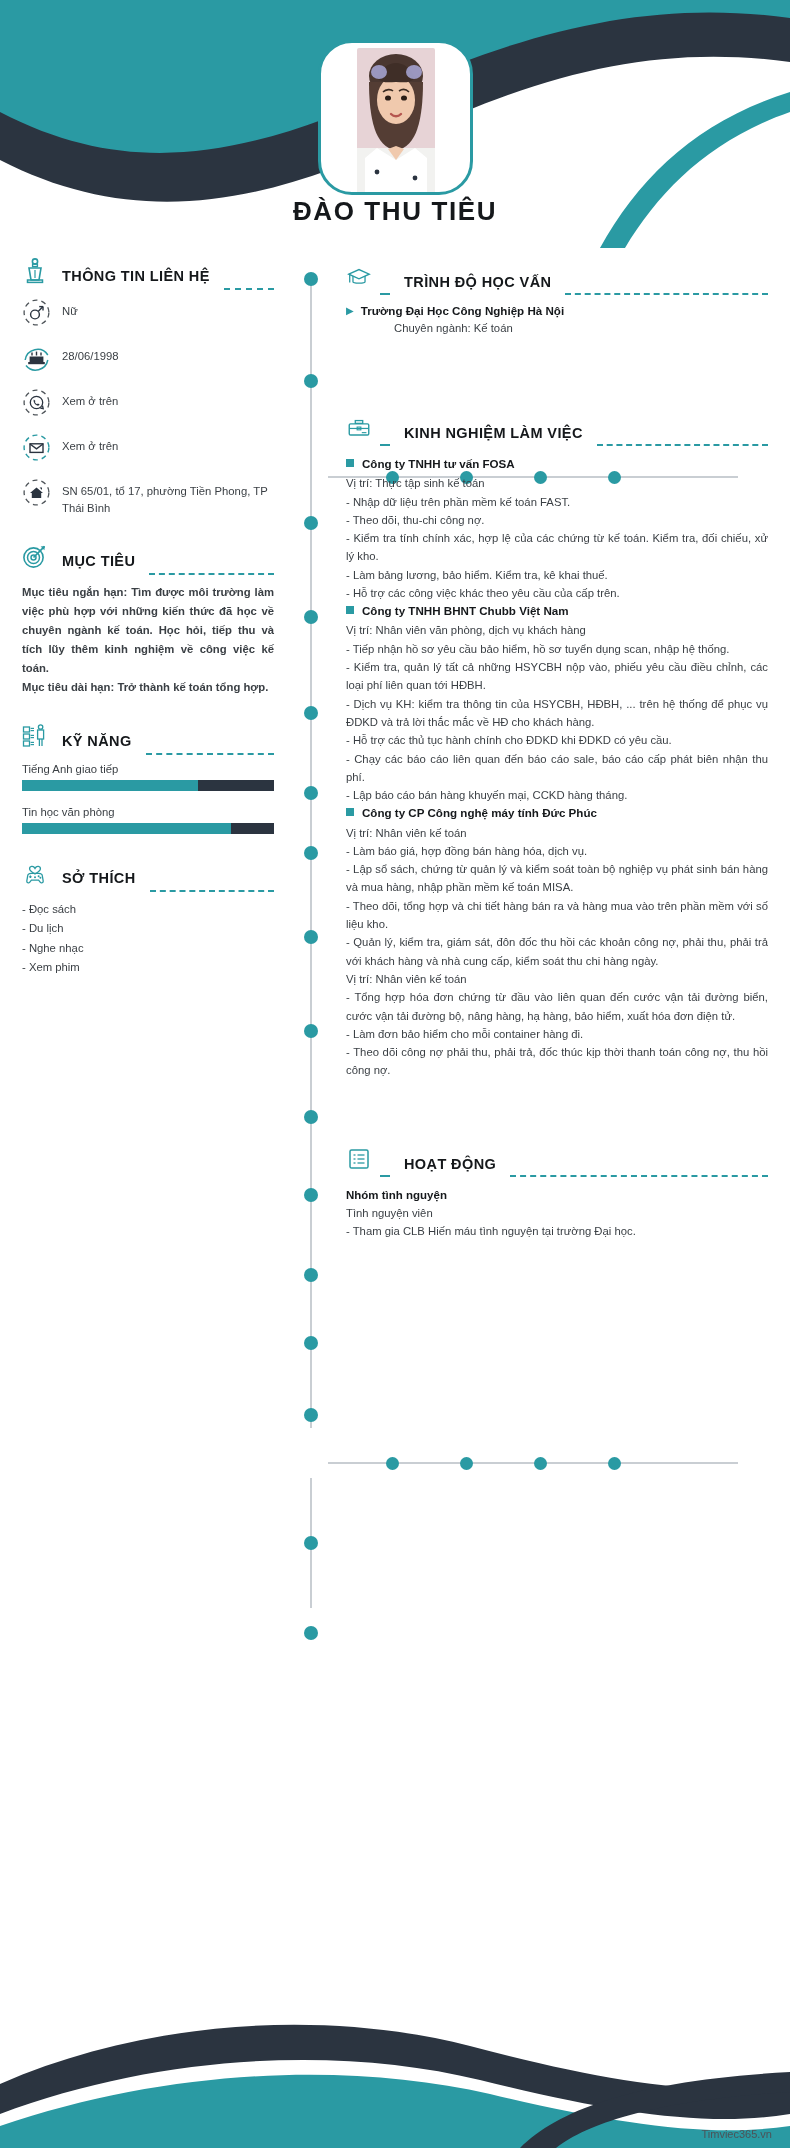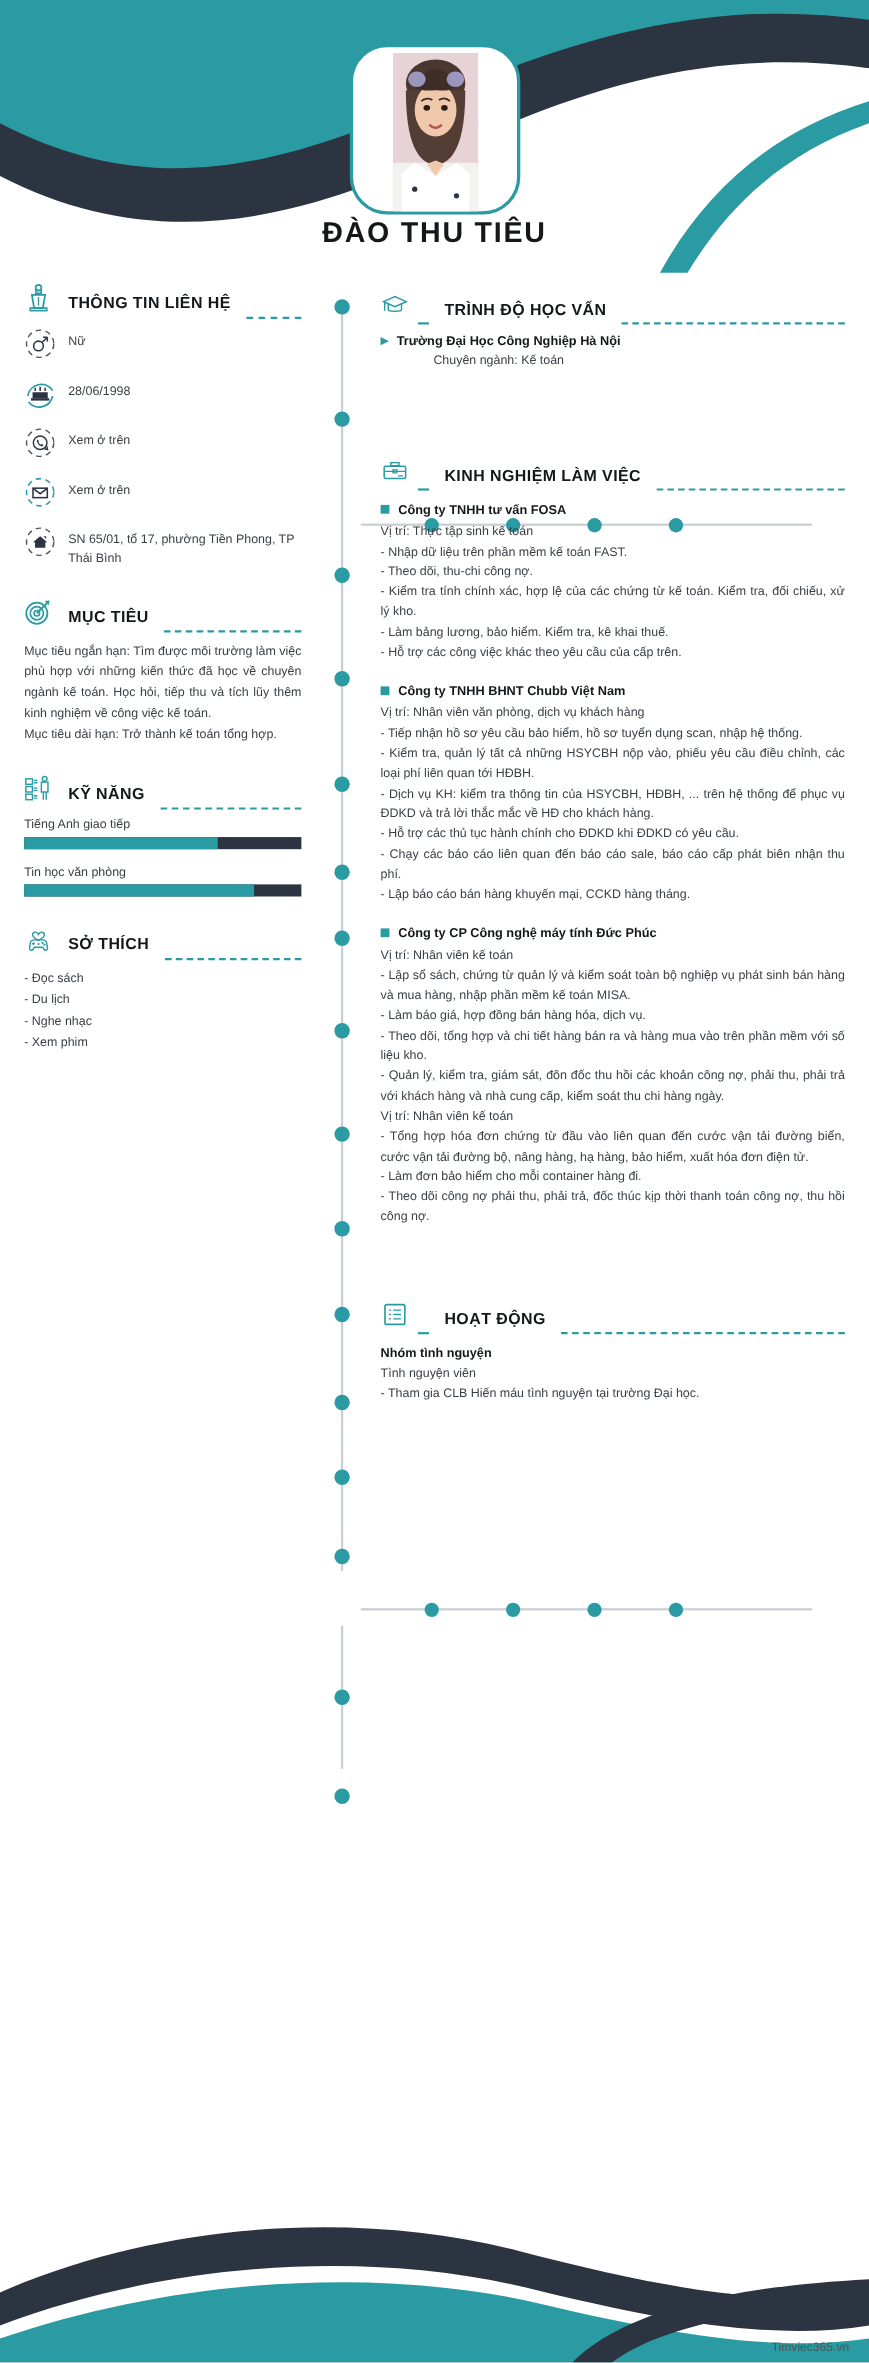--- a/index.html
+++ b/index.html
@@ -139,20 +139,21 @@
     line-height: 1.5;
     padding-top: 5px;
   }
 
   
   .obj-text {
     font-size: 11.3px;
     color: #3a3f44;
     line-height: 1.68;
     text-align: justify;
+    font-weight: bold;
   }
 
   
   .skill { margin-bottom: 15px; }
   .skill-name {
     font-size: 11.3px;
     color: #3a3f44;
     margin-bottom: 5px;
   }
   .skill-bar {
@@ -235,21 +236,21 @@
     font-size: 11.3px;
     color: #3a3f44;
     line-height: 1.6;
     margin-left: 48px;
   }
 
   .company-head {
     display: flex;
     align-items: flex-start;
     gap: 8px;
-    margin-top: 18px;
+    margin-top: 0;
     margin-bottom: 2px;
   }
   .sq {
     width: 8px; height: 8px;
     background: #2a9aa3;
     flex: 0 0 8px;
     margin-top: 4px;
   }
   .company-name {
     font-size: 11.6px;
@@ -597,22 +598,22 @@
           <div class="bullet">- Chạy các báo cáo liên quan đến báo cáo sale, báo cáo cấp phát biên nhận thu phí.</div>
           <div class="bullet">- Lập báo cáo bán hàng khuyến mại, CCKD hàng tháng.</div>
         </div>
 
         <div>
           <div class="company-head">
             <span class="sq"></span>
             <span class="company-name">Công ty CP Công nghệ máy tính Đức Phúc</span>
           </div>
           <div class="role">Vị trí: Nhân viên kế toán</div>
+          <div class="bullet">- Làm báo giá, hợp đồng bán hàng hóa, dịch vụ.</div>
           <div class="bullet">- Lập sổ sách, chứng từ quản lý và kiểm soát toàn bộ nghiệp vụ phát sinh bán hàng và mua hàng, nhập phần mềm kế toán MISA.</div>
-          <div class="bullet">- Làm báo giá, hợp đồng bán hàng hóa, dịch vụ.</div>
           <div class="bullet">- Theo dõi, tổng hợp và chi tiết hàng bán ra và hàng mua vào trên phần mềm với số liệu kho.</div>
           <div class="bullet">- Quản lý, kiểm tra, giám sát, đôn đốc thu hồi các khoản công nợ, phải thu, phải trả với khách hàng và nhà cung cấp, kiểm soát thu chi hàng ngày.</div>
         </div>
 
         <div>
           <div class="role">Vị trí: Nhân viên kế toán</div>
           <div class="bullet">- Tổng hợp hóa đơn chứng từ đầu vào liên quan đến cước vận tải đường biển, cước vận tải đường bộ, nâng hàng, hạ hàng, bảo hiểm, xuất hóa đơn điện tử.</div>
           <div class="bullet">- Làm đơn bảo hiểm cho mỗi container hàng đi.</div>
           <div class="bullet">- Theo dõi công nợ phải thu, phải trả, đốc thúc kịp thời thanh toán công nợ, thu hồi công nợ.</div>
         </div>

